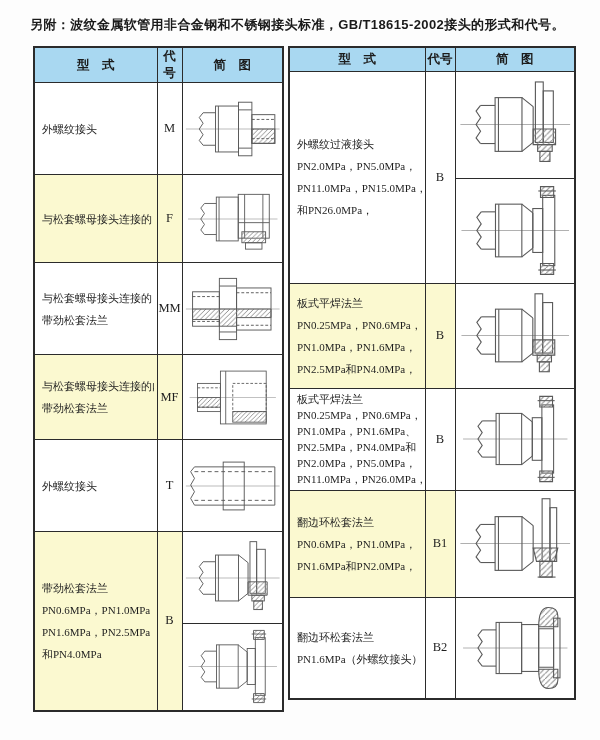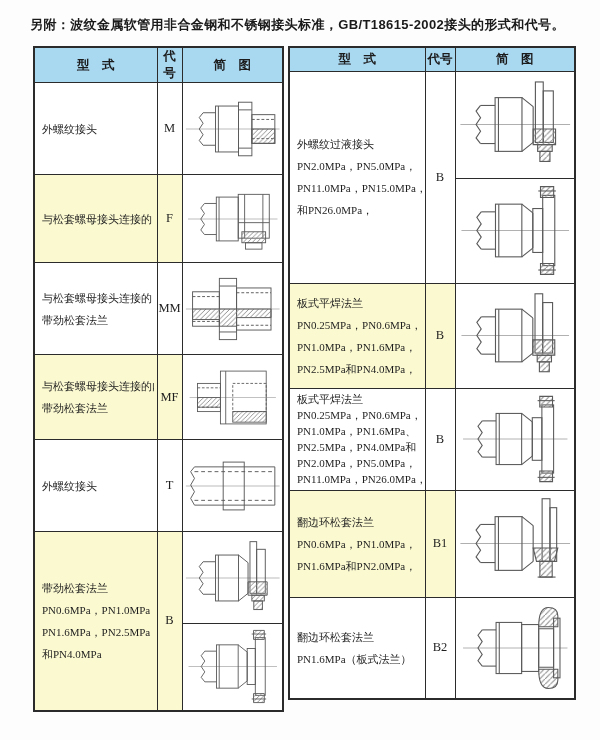--- a/index.html
+++ b/index.html
@@ -378,21 +378,21 @@
               <path d="M68,50 h22 l-3,12 h-16 z" fill="url(#hatch)"></path>
               <rect x="74" y="62" width="11" height="14" fill="url(#hatch)"></rect>
               <line x1="72" y1="76" x2="88" y2="76"></line>
             </g>
           </svg>
         </td>
       </tr>
       <tr style="height: 102px;">
         <td class="type" rowspan="1">
           <div style="line-height: 22px;">翻边环松套法兰</div>
-          <div style="line-height: 22px;">PN1.6MPa（板式法兰）</div>
+          <div style="line-height: 22px;">PN1.6MPa（外螺纹接头）</div>
         </td>
         <td class="code" rowspan="1">B2</td>
         <td class="diag" style="height: 102px;">
           <svg viewBox="0 0 104 92" preserveAspectRatio="xMidYMid meet" style="width:100%;height:98px">
             <g fill="none" stroke="#5a5a5a" stroke-width="1">
               <line x1="3" y1="46" x2="101" y2="46" stroke="#999" stroke-width="0.7"></line>
               <path d="M21,29 l-4,5 4,6 -4,6 4,6 -4,6 4,5"></path>
               <line x1="21" y1="29" x2="34" y2="29"></line>
               <line x1="21" y1="63" x2="34" y2="63"></line>
               <rect x="34" y="22" width="24" height="48"></rect>

